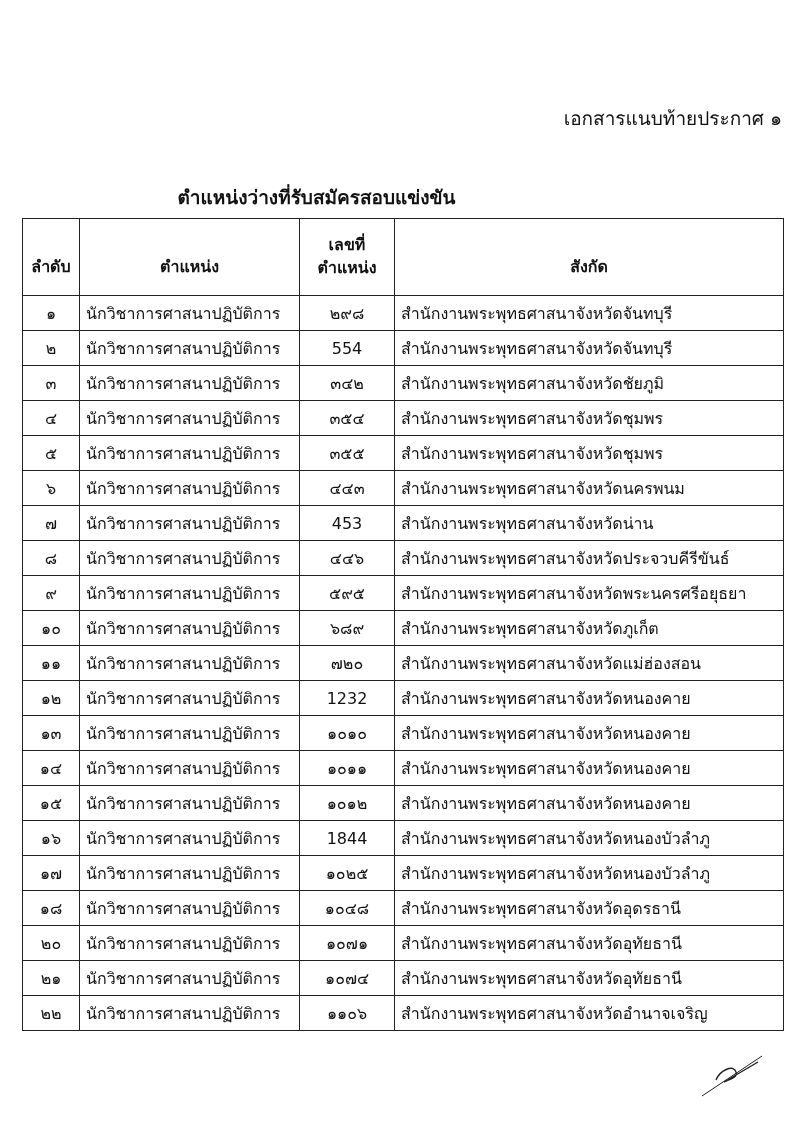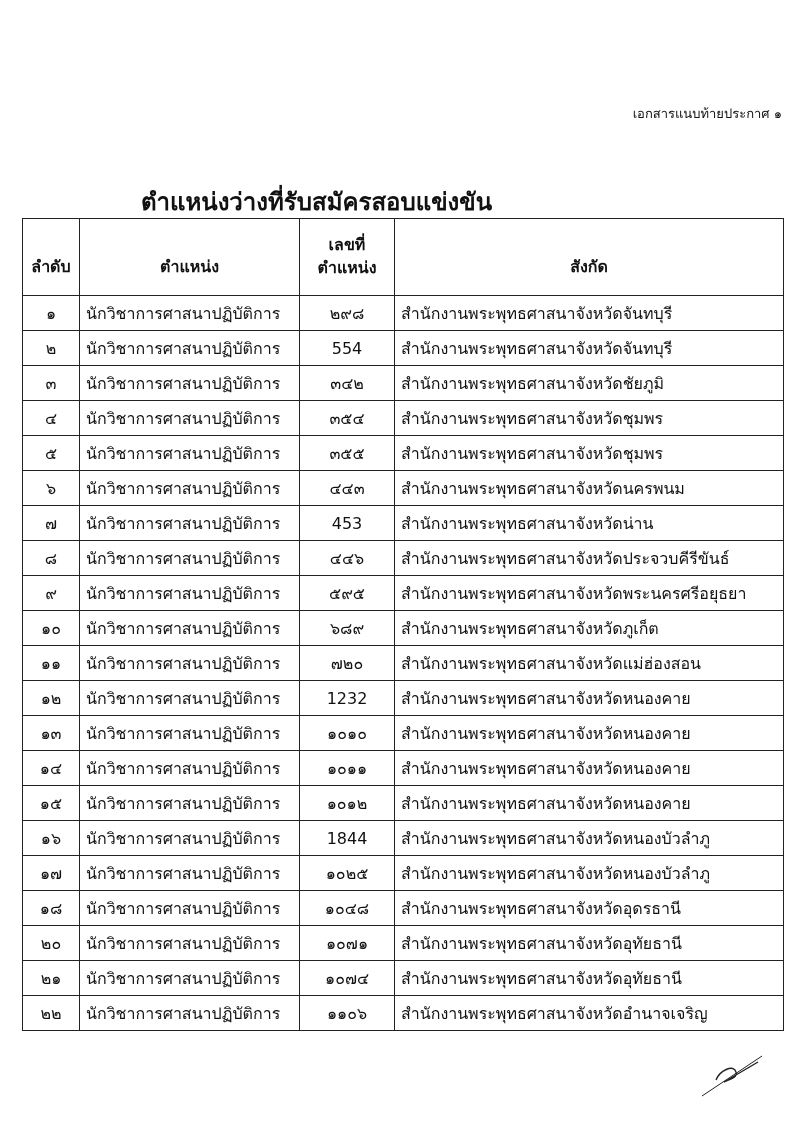--- a/index.html
+++ b/index.html
@@ -1,18 +1,18 @@
 <!DOCTYPE html>
 <html><head>
 <meta charset="utf-8">
 <style>
   html, body { margin: 0; padding: 0; background: #ffffff; }
   body { width: 800px; height: 1147px; position: relative; overflow: hidden; font-family: "DejaVu Sans", sans-serif; color: #111; }
-  .annex { position: absolute; top: 103px; right: 18px; font-size: 13px; }
-  .title { position: absolute; top: 182px; left: 0; width: 633px; text-align: center; font-size: 24px; font-weight: bold; }
+  .annex { position: absolute; top: 103px; right: 18px; font-size: 19px; }
+  .title { position: absolute; top: 182px; left: 0; width: 633px; text-align: center; font-size: 19px; font-weight: bold; }
   table { position: absolute; top: 218px; left: 22px; border-collapse: collapse; width: 762px; }
   th, td { border: 1.5px solid #222; font-size: 16px; padding: 0 6px; height: 34px; white-space: nowrap; }
   th { font-weight: bold; height: 60px; vertical-align: bottom; padding-bottom: 16px; }
   th.c-no { width: 44px; }
   th.c-pos { width: 207px; }
   th.c-num { width: 82px; }
   td.no, td.num { text-align: center; }
   td.pos, td.unit { text-align: left; }
   .sig { position: absolute; left: 700px; top: 1050px; }
 </style>

